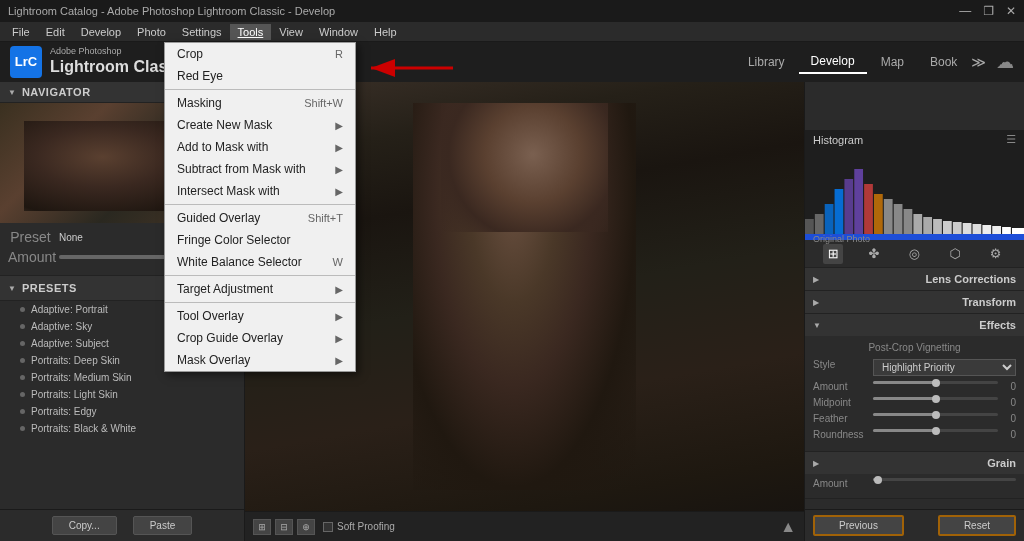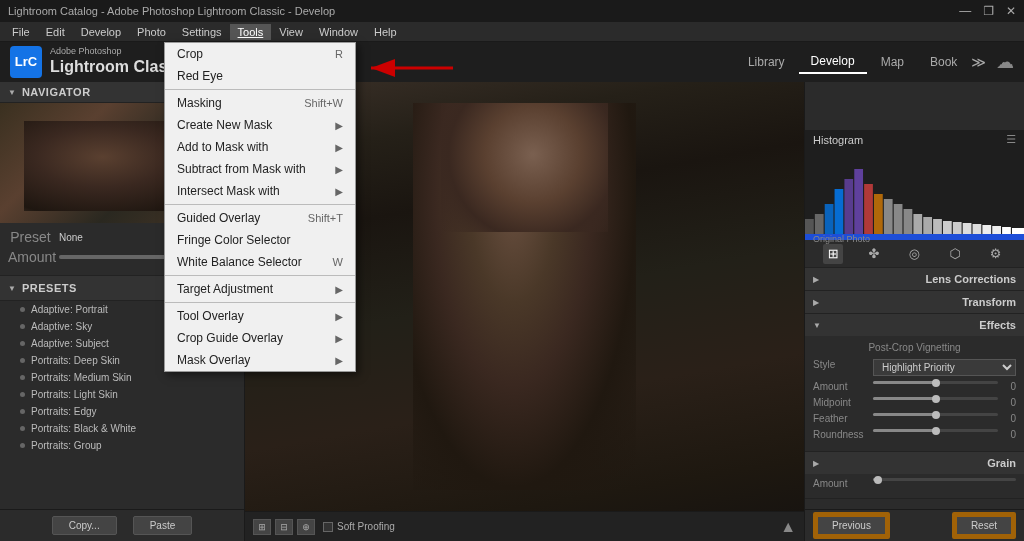--- a/index.html
+++ b/index.html
@@ -109,21 +109,21 @@
     .effect-row { display: flex; align-items: flex-start; margin-bottom: 5px; }
     .effect-label { font-size: 10px; color: #888; width: 60px; flex-shrink: 0; }
     .effect-select { background: #3a3a3a; border: 1px solid #555; color: #ccc; font-size: 10px; padding: 1px 4px; flex: 1; cursor: pointer; }
     .effect-slider { flex: 1; height: 3px; background: #444; border-radius: 2px; position: relative; cursor: pointer; }
     .effect-slider-fill { height: 100%; background: #888; border-radius: 2px; }
     .effect-thumb { width: 8px; height: 8px; background: #bbb; border-radius: 50%; position: absolute; top: -2.5px; }
     .effect-val { font-size: 10px; color: #888; width: 18px; text-align: right; flex-shrink: 0; }
 
     
     .right-bottom { height: 32px; background: #2b2b2b; border-top: 1px solid #1a1a1a; display: flex; align-items: center; justify-content: space-between; padding: 0 8px; }
-    .btn-right { padding: 3px 14px; background: #444; border: 5px solid #a16207; color: #ccc; font-size: 10px; cursor: pointer; border-radius: 2px; }
+    .btn-right { padding: 3px 24px; background: #444; border: 2px solid #a16207; color: #ccc; font-size: 10px; cursor: pointer; border-radius: 2px; }
 
     
     .dropdown-overlay { position: fixed; top: 0; left: 0; width: 1024px; height: 541px; z-index: 100; pointer-events: none; }
     .dropdown-menu { position: absolute; top: 42px; left: 164px; width: 192px; background: #f0f0f0; border: 1px solid #999; box-shadow: 3px 3px 8px rgba(0,0,0,0.5); pointer-events: all; }
     .dropdown-item { display: flex; align-items: center; justify-content: space-between; padding: 4px 12px; font-size: 12px; color: #222; cursor: pointer; white-space: nowrap; }
     .dropdown-item.highlighted { background: #3a7bd5; color: #fff; }
     .dropdown-shortcut { color: #666; font-size: 11px; }
     .dropdown-item.highlighted .dropdown-shortcut { color: #ddd; }
     .dropdown-arrow { color: #666; font-size: 10px; }
     .dropdown-divider { height: 1px; background: #bbb; margin: 2px 0; }
@@ -244,24 +244,20 @@
         <span class="preset-dot"></span>
         <span>Portraits: Light Skin</span>
       </div>
       <div class="preset-item">
         <span class="preset-dot"></span>
         <span>Portraits: Edgy</span>
       </div>
       <div class="preset-item">
         <span class="preset-dot"></span>
         <span>Portraits: Black &amp; White</span>
-      </div>
-      <div class="preset-item">
-        <span class="preset-dot"></span>
-        <span>Portraits: Group</span>
       </div>
     </div>
 
     <div class="bottom-bar">
       <button class="btn-small">Copy...</button>
       <button class="btn-small">Paste</button>
     </div>
   </div>
 
   <div class="center-panel">

